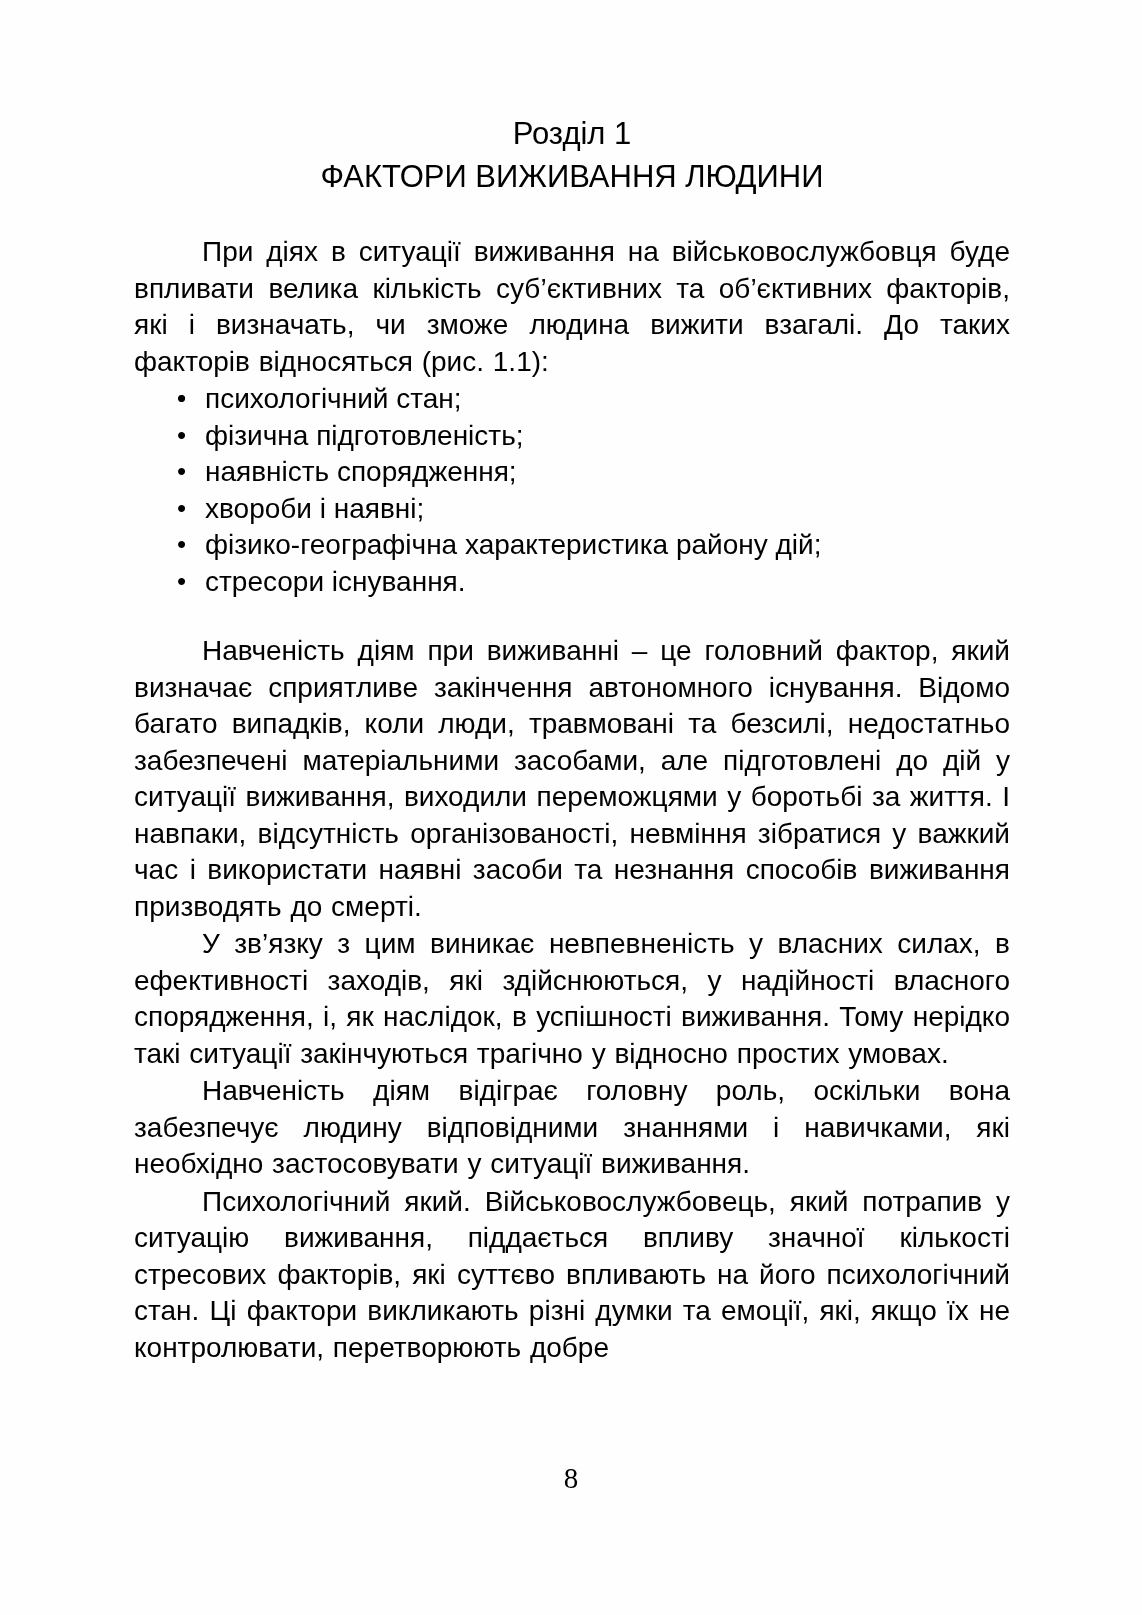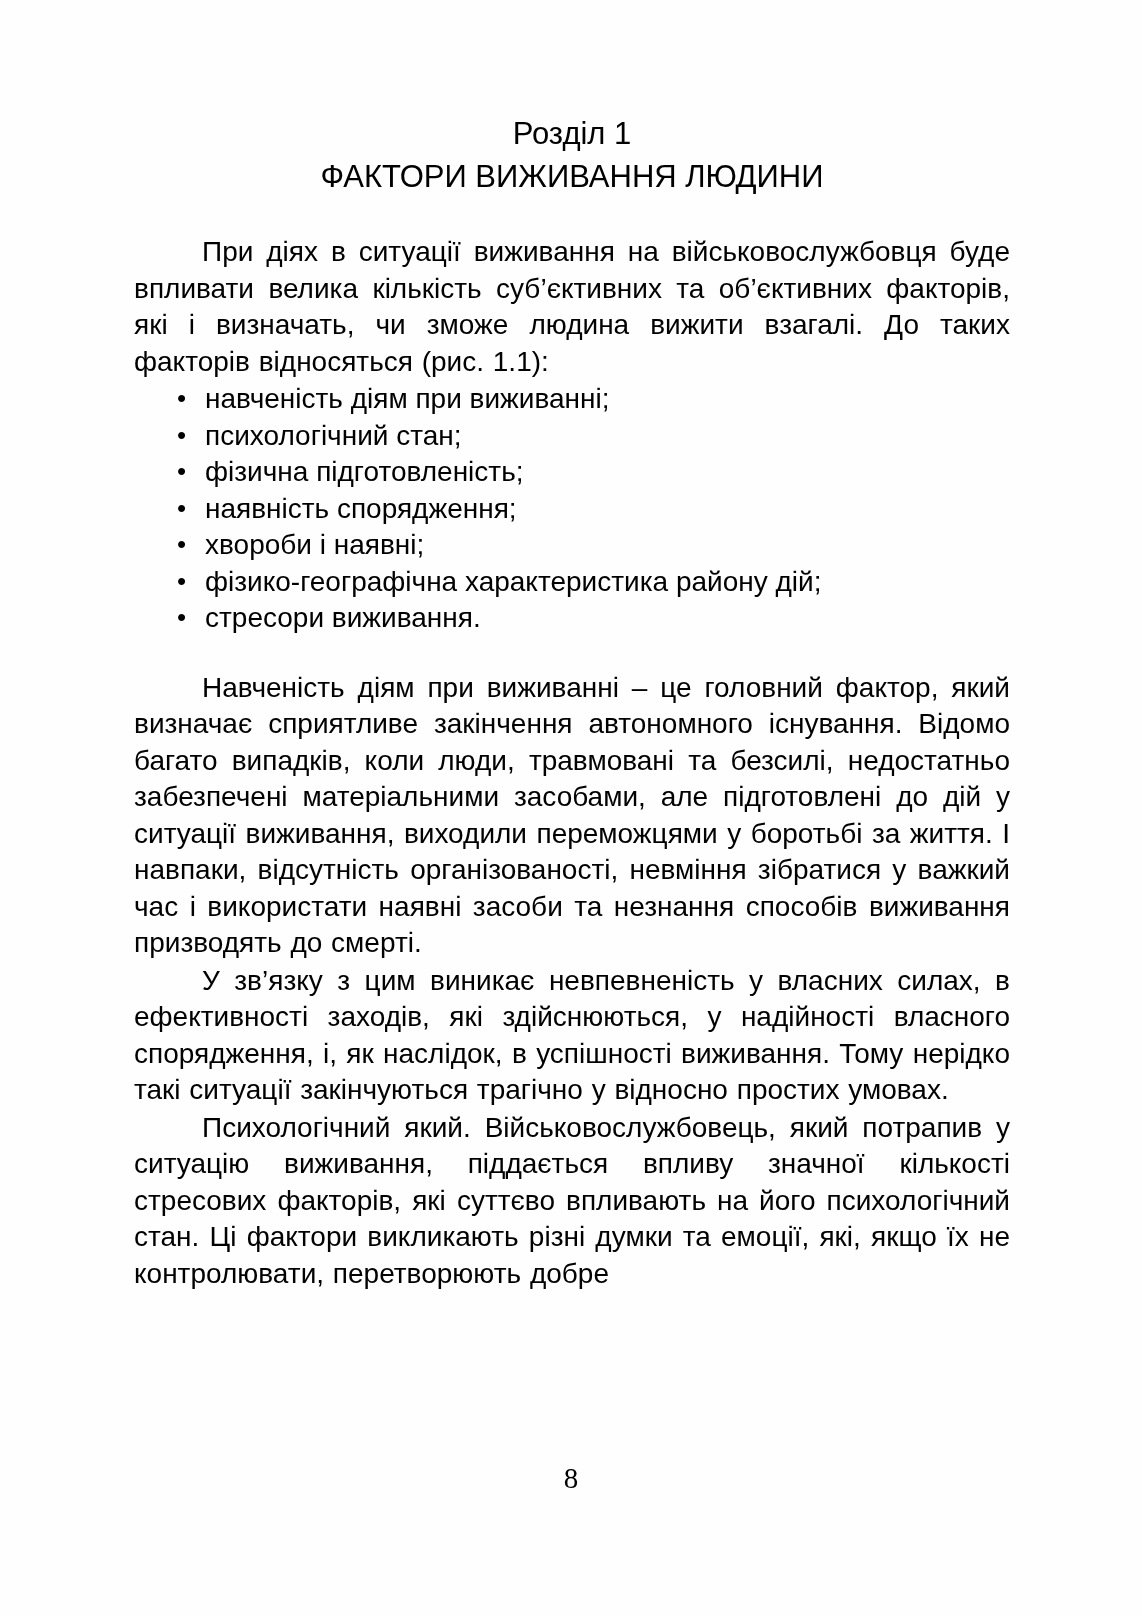--- a/index.html
+++ b/index.html
@@ -78,21 +78,20 @@
     <header class="chapter-heading">
       <div>Розділ 1</div>
       <div>ФАКТОРИ ВИЖИВАННЯ ЛЮДИНИ</div>
     </header>
 
     <p class="para indent">При діях в ситуації виживання на військовослужбовця буде впливати велика кількість суб’єктивних та об’єктивних факторів, які і визначать, чи зможе людина вижити взагалі. До таких факторів відносяться (рис. 1.1):</p>
 
     <ul class="factors">
       <li class="factor">
         <span class="bullet">•</span>
-        <span>навченість діям при виживанні;</span>
       </li>
       <li class="factor">
         <span class="bullet">•</span>
         <span>психологічний стан;</span>
       </li>
       <li class="factor">
         <span class="bullet">•</span>
         <span>фізична підготовленість;</span>
       </li>
       <li class="factor">
@@ -102,27 +101,28 @@
       <li class="factor">
         <span class="bullet">•</span>
         <span>хвороби і наявні;</span>
       </li>
       <li class="factor">
         <span class="bullet">•</span>
         <span>фізико-географічна характеристика району дій;</span>
       </li>
       <li class="factor">
         <span class="bullet">•</span>
-        <span>стресори виживання.</span>
+        <span>стресори існування.</span>
       </li>
     </ul>
 
     <p class="para indent"><span class="lead">Навченість діям при виживанні</span><span> – це головний фактор, який визначає сприятливе закінчення автономного існування. Відомо багато випадків, коли люди, травмовані та безсилі, недостатньо забезпечені матеріальними засобами, але підготовлені до дій у ситуації виживання, виходили переможцями у боротьбі за життя. І навпаки, відсутність організованості, невміння зібратися у важкий час і використати наявні засоби та незнання способів виживання призводять до смерті.</span></p>
 
     <p class="para indent"><span>У зв’язку з цим виникає невпевненість у власних силах, в ефективності заходів, які здійснюються, у надійності власного спорядження, і, як наслідок, в успішності виживання. Тому нерідко такі ситуації закінчуються трагічно у відносно простих умовах.</span></p>
 
+    <p class="para indent"><span>Навченість діям відіграє головну роль, оскільки вона забезпечує людину відповідними знаннями і навичками, які необхідно застосовувати у ситуації виживання.</span></p>
 
     <p class="para indent"><span class="lead">Психологічний який.</span><span> Військовослужбовець, який потрапив у ситуацію виживання, піддається впливу значної кількості стресових факторів, які суттєво впливають на його психологічний стан. Ці фактори викликають різні думки та емоції, які, якщо їх не контролювати, перетворюють добре</span></p>
 
   </div>
 
   <div class="page-number">8</div>
 </div>
 
 </body></html>

